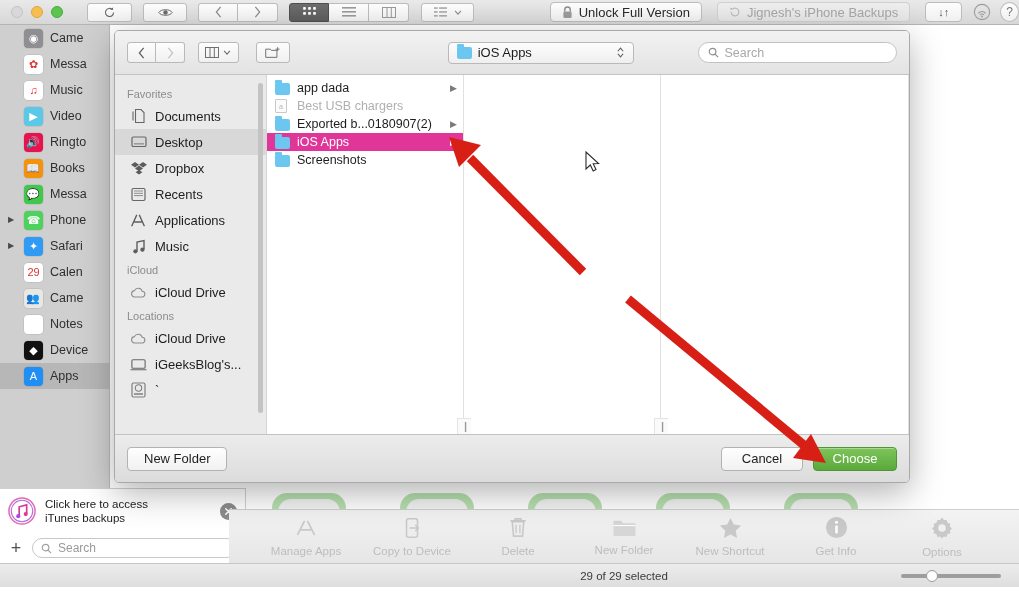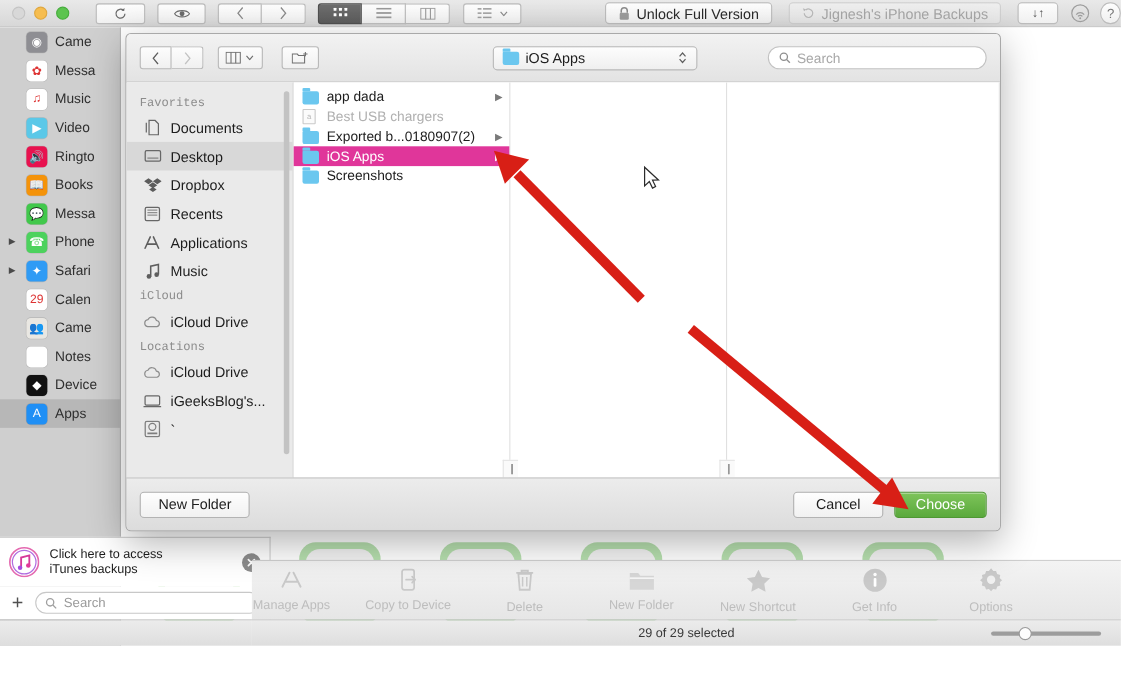--- a/index.html
+++ b/index.html
@@ -127,21 +127,21 @@
     margin-top: 6px; font-size: 12px; color: #fff; background: #e0369a;
     border-radius: 9px; padding: 1px 9px; max-width: 104px;
     white-space: nowrap; overflow: hidden; text-overflow: ellipsis;
   }
 
   
   .actionbar {
     position: absolute; left: 229px; bottom: 24px; right: 0; height: 54px;
     background: linear-gradient(to bottom,#f3f3f3,#e6e6e6);
     border-top: 1px solid #cfcfcf;
-    display: flex; align-items: center; justify-content: flex-start; gap: 34px;
+    display: flex; align-items: center; justify-content: center; gap: 34px;
   }
   .action { display:flex; flex-direction:column; align-items:center; gap:2px; color:#bdbdbd; width: 72px; }
   .action .alabel { font-size: 11.5px; white-space: nowrap; }
   .statusbar {
     position: absolute; left: 229px; bottom: 0; right: 0; height: 24px;
     background: linear-gradient(to bottom,#ececec,#dedede);
     border-top: 1px solid #c6c6c6;
     display:flex; align-items:center; justify-content:center;
     font-size: 11.5px; color: #3a3a3a;
   }
@@ -199,21 +199,21 @@
   }
 
   .sheet-main {
     position: absolute; left: 0; top: 44px; right: 0; bottom: 48px;
     background: #fff; display: flex;
   }
   .fav {
     width: 152px; background: #eaeaea; border-right: 1px solid #d4d4d4;
     position: relative; padding-top: 8px;
   }
-  .fav-head { font-size: 11px; color: #8c8c8c; padding: 5px 0 3px 12px; font-family: Liberation Mono, monospace; }
+  .fav-head { font-size: 11px; color: #8c8c8c; padding: 5px 0 3px 12px; }
   .fav-row {
     height: 26px; display:flex; align-items:center; gap: 8px;
     padding-left: 15px; font-size: 13px; color: #1d1d1d;
   }
   .fav-row.sel { background: #d8d8d8; }
   .fav-ic { width: 17px; height: 16px; flex:0 0 17px; display:flex; align-items:center; justify-content:center; color:#626262; }
   .fav-scroll { position:absolute; right: 3px; top: 8px; width: 5px; height: 330px;
     background: #c3c3c3; border-radius: 3px; }
 
   .cols { flex: 1; display: flex; position: relative; background:#fff; }

